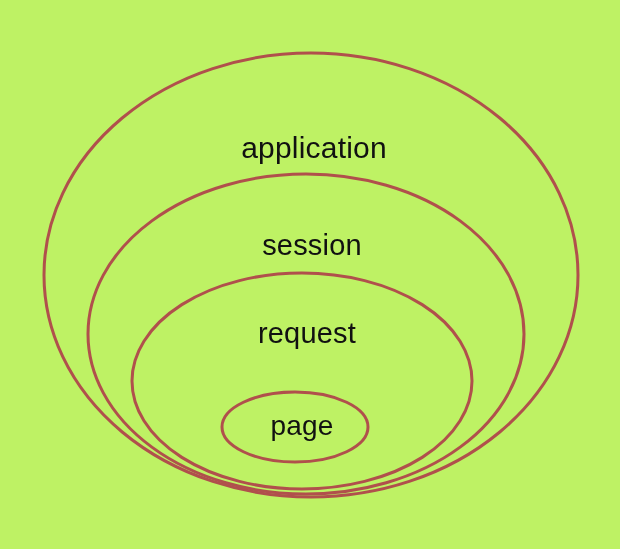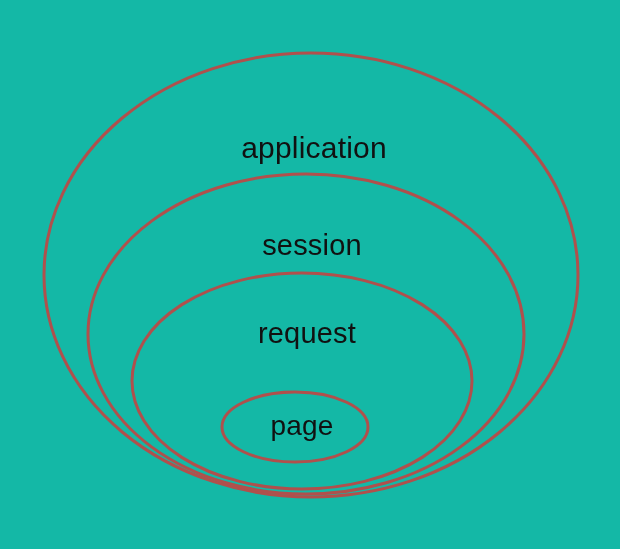--- a/index.html
+++ b/index.html
@@ -73,21 +73,21 @@
     text-align: center;
     top: 410px;
     font-size: 28px;
     letter-spacing: 0.2px;
     transform: translateX(-8px);
   }
 </style>
 </head>
 <body>
 
-<div class="canvas" style="background: #14b8a6;">
+<div class="canvas" style="background: #bef264;">
 
   <svg class="diagram-svg" viewBox="0 0 620 549" xmlns="http://www.w3.org/2000/svg">
     <ellipse class="scope-ellipse" cx="311" cy="275" rx="267" ry="222" stroke="#b0504c" stroke-width="3"></ellipse>
     <ellipse class="scope-ellipse" cx="306" cy="334" rx="218" ry="160" stroke="#b0504c" stroke-width="3"></ellipse>
     <ellipse class="scope-ellipse" cx="302" cy="381" rx="170" ry="108" stroke="#b0504c" stroke-width="3"></ellipse>
     <ellipse class="scope-ellipse" cx="295" cy="427" rx="73" ry="35" stroke="#b0504c" stroke-width="3"></ellipse>
   </svg>
 
   <div class="scope-label label-application" style="color: rgb(17, 17, 17);">application</div>
 

